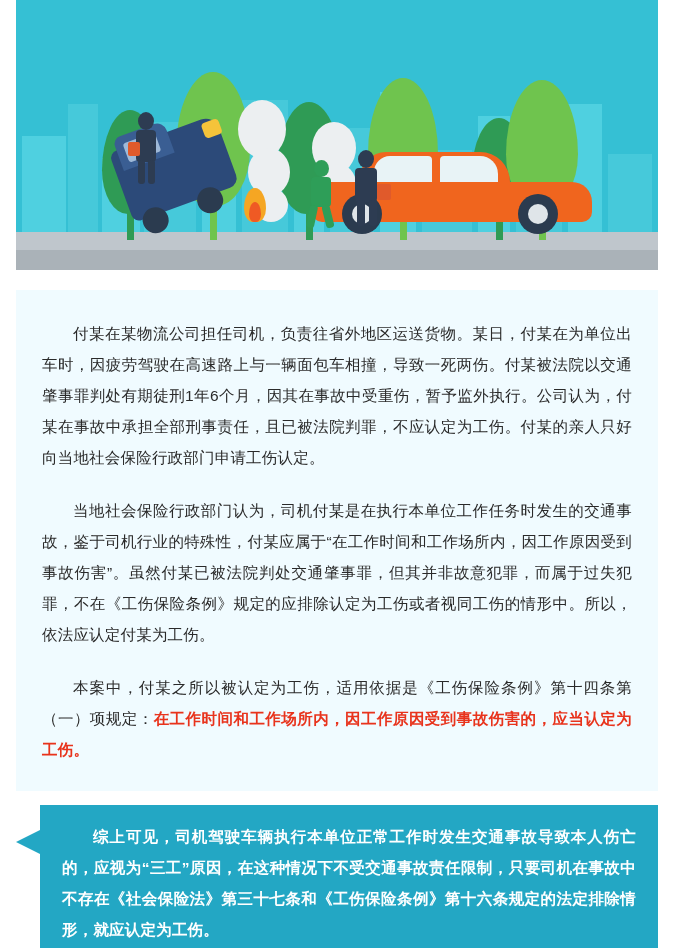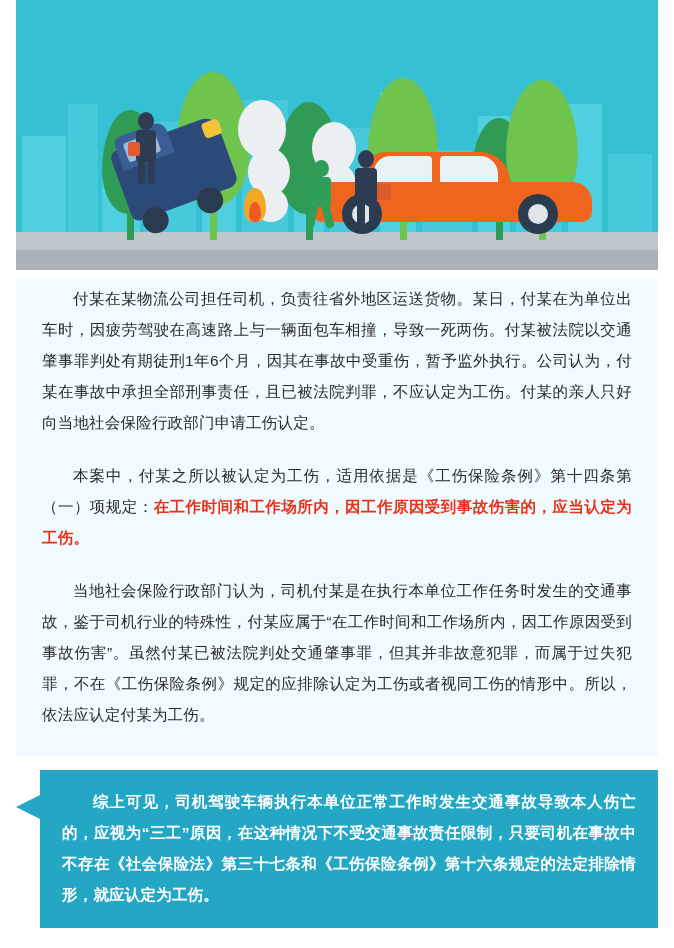--- a/index.html
+++ b/index.html
@@ -140,23 +140,23 @@
   .person .head { position: absolute; border-radius: 50%; background: #2d3c52; }
   .person .torso { position: absolute; background: #2d3c52; border-radius: 4px; }
   .person .leg { position: absolute; background: #2d3c52; border-radius: 3px; }
   .person .bag { position: absolute; background: #e05a2b; border-radius: 2px; }
   .person.green .head, .person.green .torso, .person.green .leg { background: #2e9e58; }
 
   
   .body-card {
     position: relative;
     width: 642px;
-    margin: 9px auto 0;
+    margin: 20px auto 0;
     background: #f0fbff;
-    padding: 4px 26px 26px 26px;
+    padding: 28px 26px 26px 26px;
     box-sizing: border-box;
   }
   .para {
     font-size: 15.5px;
     line-height: 31px;
     color: #2a2a2a;
     text-align: justify;
     text-indent: 2em;
     margin: 0 0 22px 0;
     letter-spacing: 0.2px;
@@ -298,22 +298,22 @@
       <div class="head" style="left:12px; top:0; width:16px; height:18px;"></div>
       <div class="torso" style="left:9px; top:18px; width:22px; height:34px;"></div>
       <div class="leg" style="left:11px; top:50px; width:8px; height:26px;"></div>
       <div class="leg" style="left:23px; top:50px; width:8px; height:26px;"></div>
       <div class="bag" style="left:31px; top:34px; width:14px; height:16px;"></div>
     </div>
   </div>
 
   <div class="body-card">
     <p class="para">付某在某物流公司担任司机，负责往省外地区运送货物。某日，付某在为单位出车时，因疲劳驾驶在高速路上与一辆面包车相撞，导致一死两伤。付某被法院以交通肇事罪判处有期徒刑1年6个月，因其在事故中受重伤，暂予监外执行。公司认为，付某在事故中承担全部刑事责任，且已被法院判罪，不应认定为工伤。付某的亲人只好向当地社会保险行政部门申请工伤认定。</p>
+    <p class="para">当地社会保险行政部门认为，司机付某是在执行本单位工作任务时发生的交通事故，鉴于司机行业的特殊性，付某应属于“在工作时间和工作场所内，因工作原因受到事故伤害”。虽然付某已被法院判处交通肇事罪，但其并非故意犯罪，而属于过失犯罪，不在《工伤保险条例》规定的应排除认定为工伤或者视同工伤的情形中。所以，依法应认定付某为工伤。</p>
     <p class="para"><span>本案中，付某之所以被认定为工伤，适用依据是《工伤保险条例》第十四条第（一）项规定：</span><span class="hl">在工作时间和工作场所内，因工作原因受到事故伤害的，应当认定为工伤。</span></p>
-    <p class="para">当地社会保险行政部门认为，司机付某是在执行本单位工作任务时发生的交通事故，鉴于司机行业的特殊性，付某应属于“在工作时间和工作场所内，因工作原因受到事故伤害”。虽然付某已被法院判处交通肇事罪，但其并非故意犯罪，而属于过失犯罪，不在《工伤保险条例》规定的应排除认定为工伤或者视同工伤的情形中。所以，依法应认定付某为工伤。</p>
   </div>
 
   <div class="callout-wrap">
     <div class="callout-arrow"></div>
     <div class="callout">综上可见，司机驾驶车辆执行本单位正常工作时发生交通事故导致本人伤亡的，应视为“三工”原因，在这种情况下不受交通事故责任限制，只要司机在事故中不存在《社会保险法》第三十七条和《工伤保险条例》第十六条规定的法定排除情形，就应认定为工伤。</div>
   </div>
 
 </div>
 
 </body></html>

